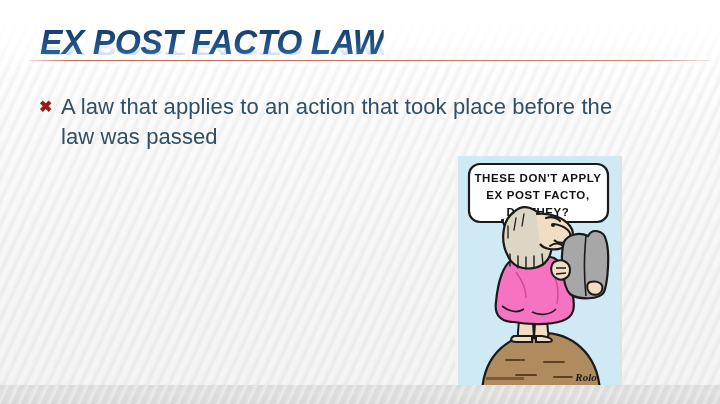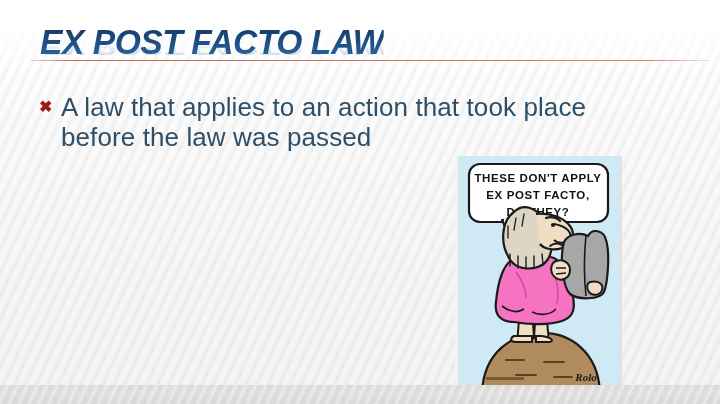--- a/index.html
+++ b/index.html
@@ -116,21 +116,21 @@
     font-size: 16px;
     font-weight: bold;
     color: #9c1a16;
     line-height: 30px;
     text-align: left;
     padding-left: 3px;
   }
   .bullet-text {
     flex: 1 1 auto;
     font-family: "Liberation Sans", sans-serif;
-    font-size: 26px;
+    font-size: 22px;
     line-height: 30px;
     color: #2f4f66;
     letter-spacing: 0.1px;
     max-width: 560px;
   }
 
   
   #cartoon {
     position: absolute;
     left: 455px;

